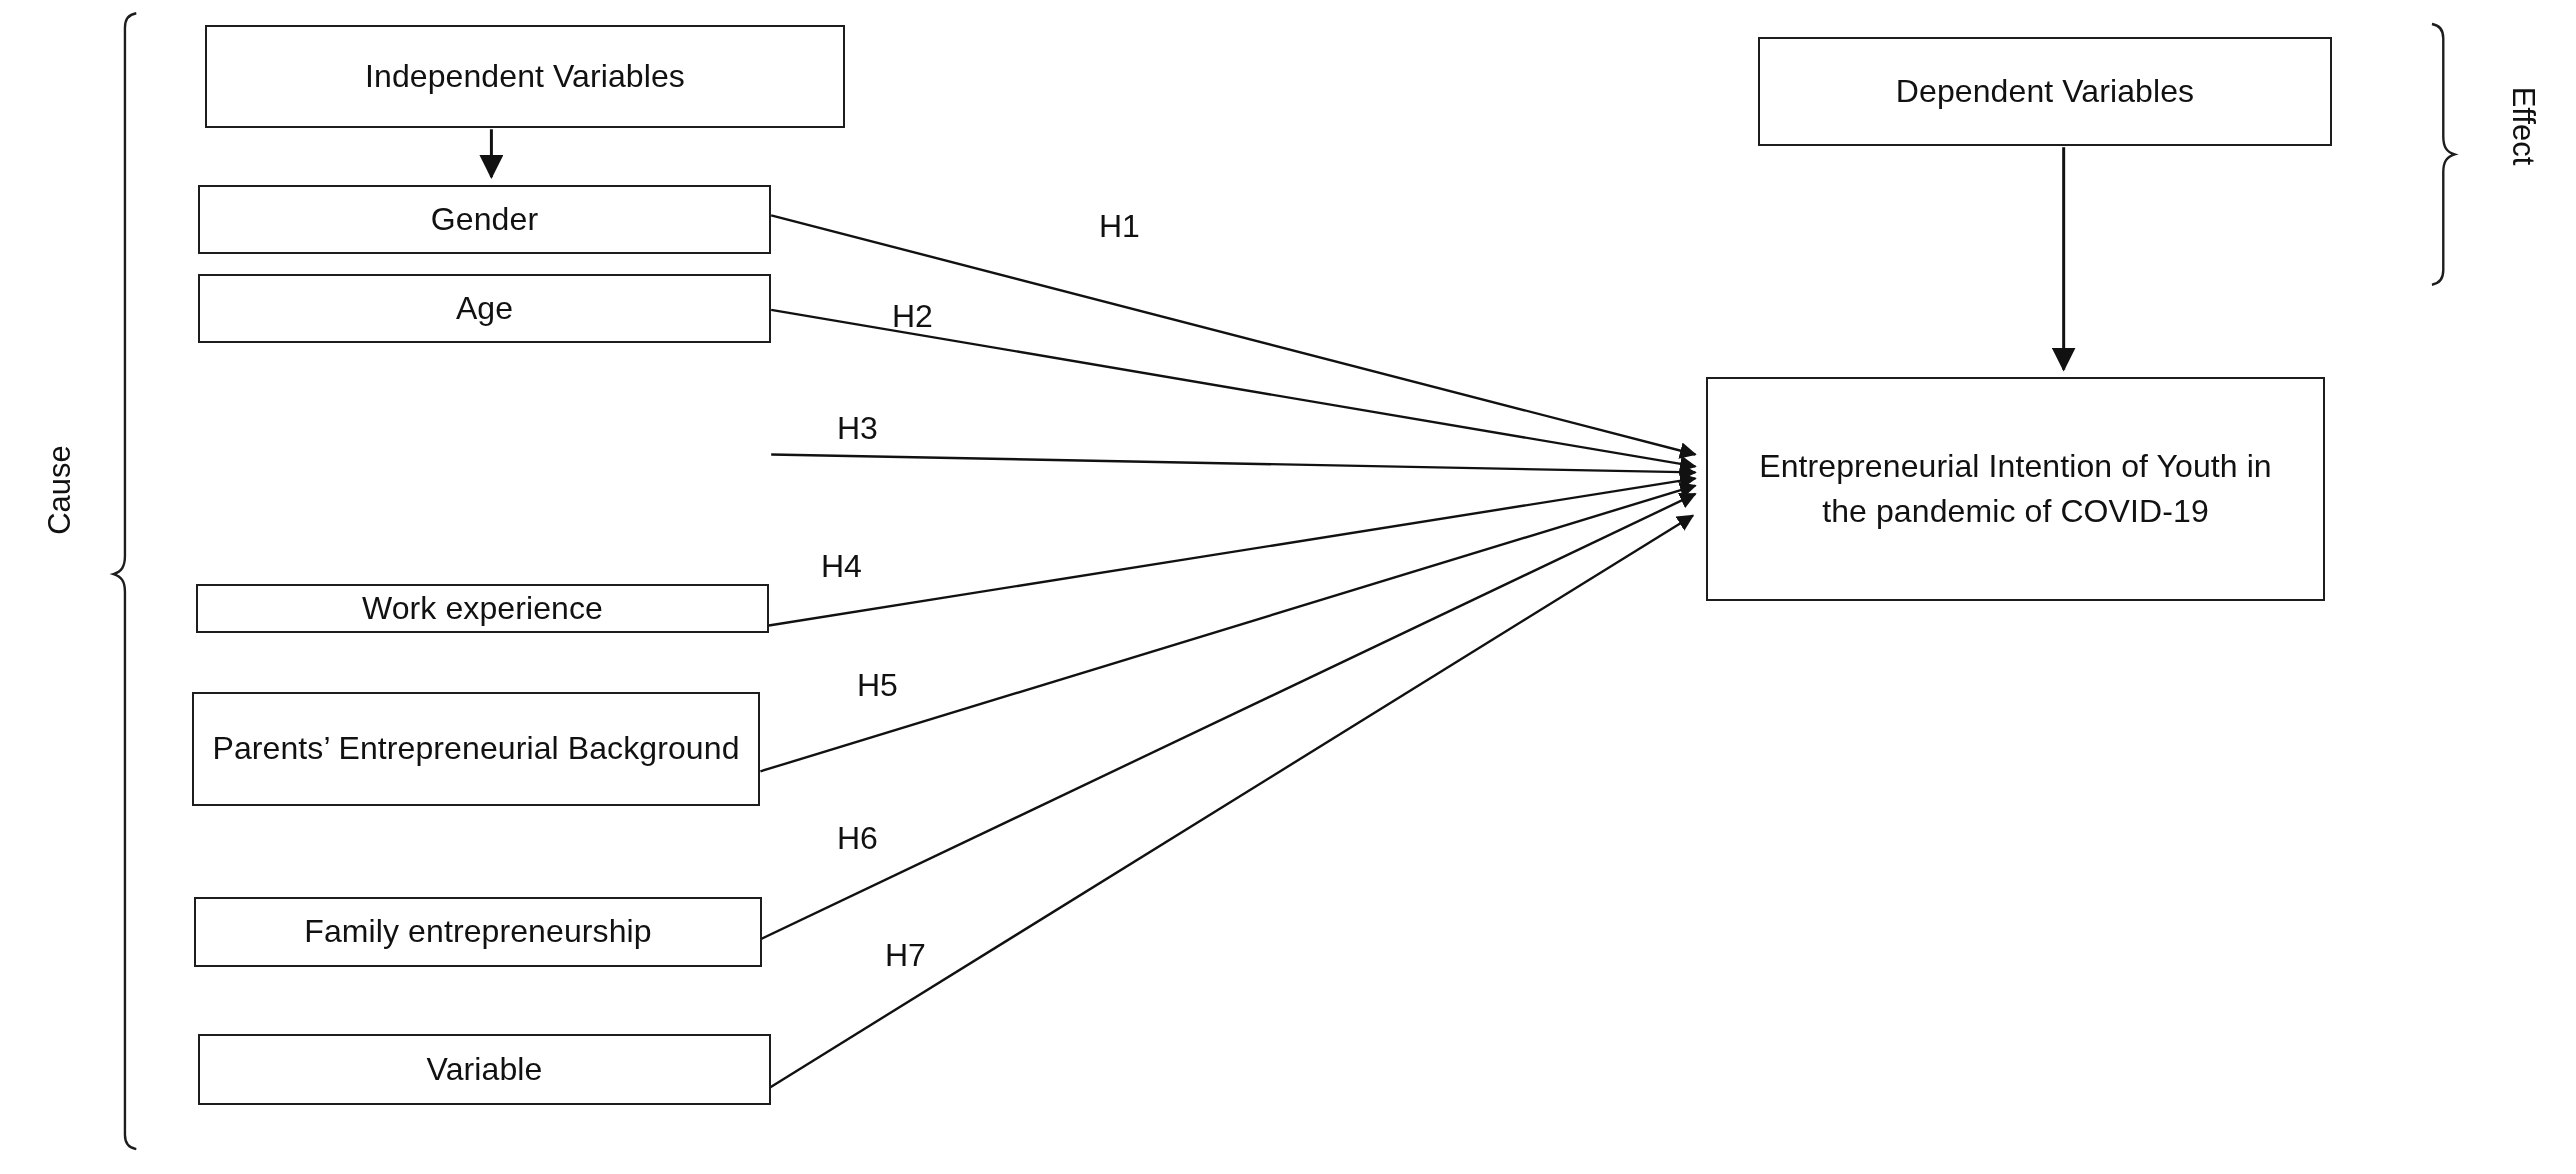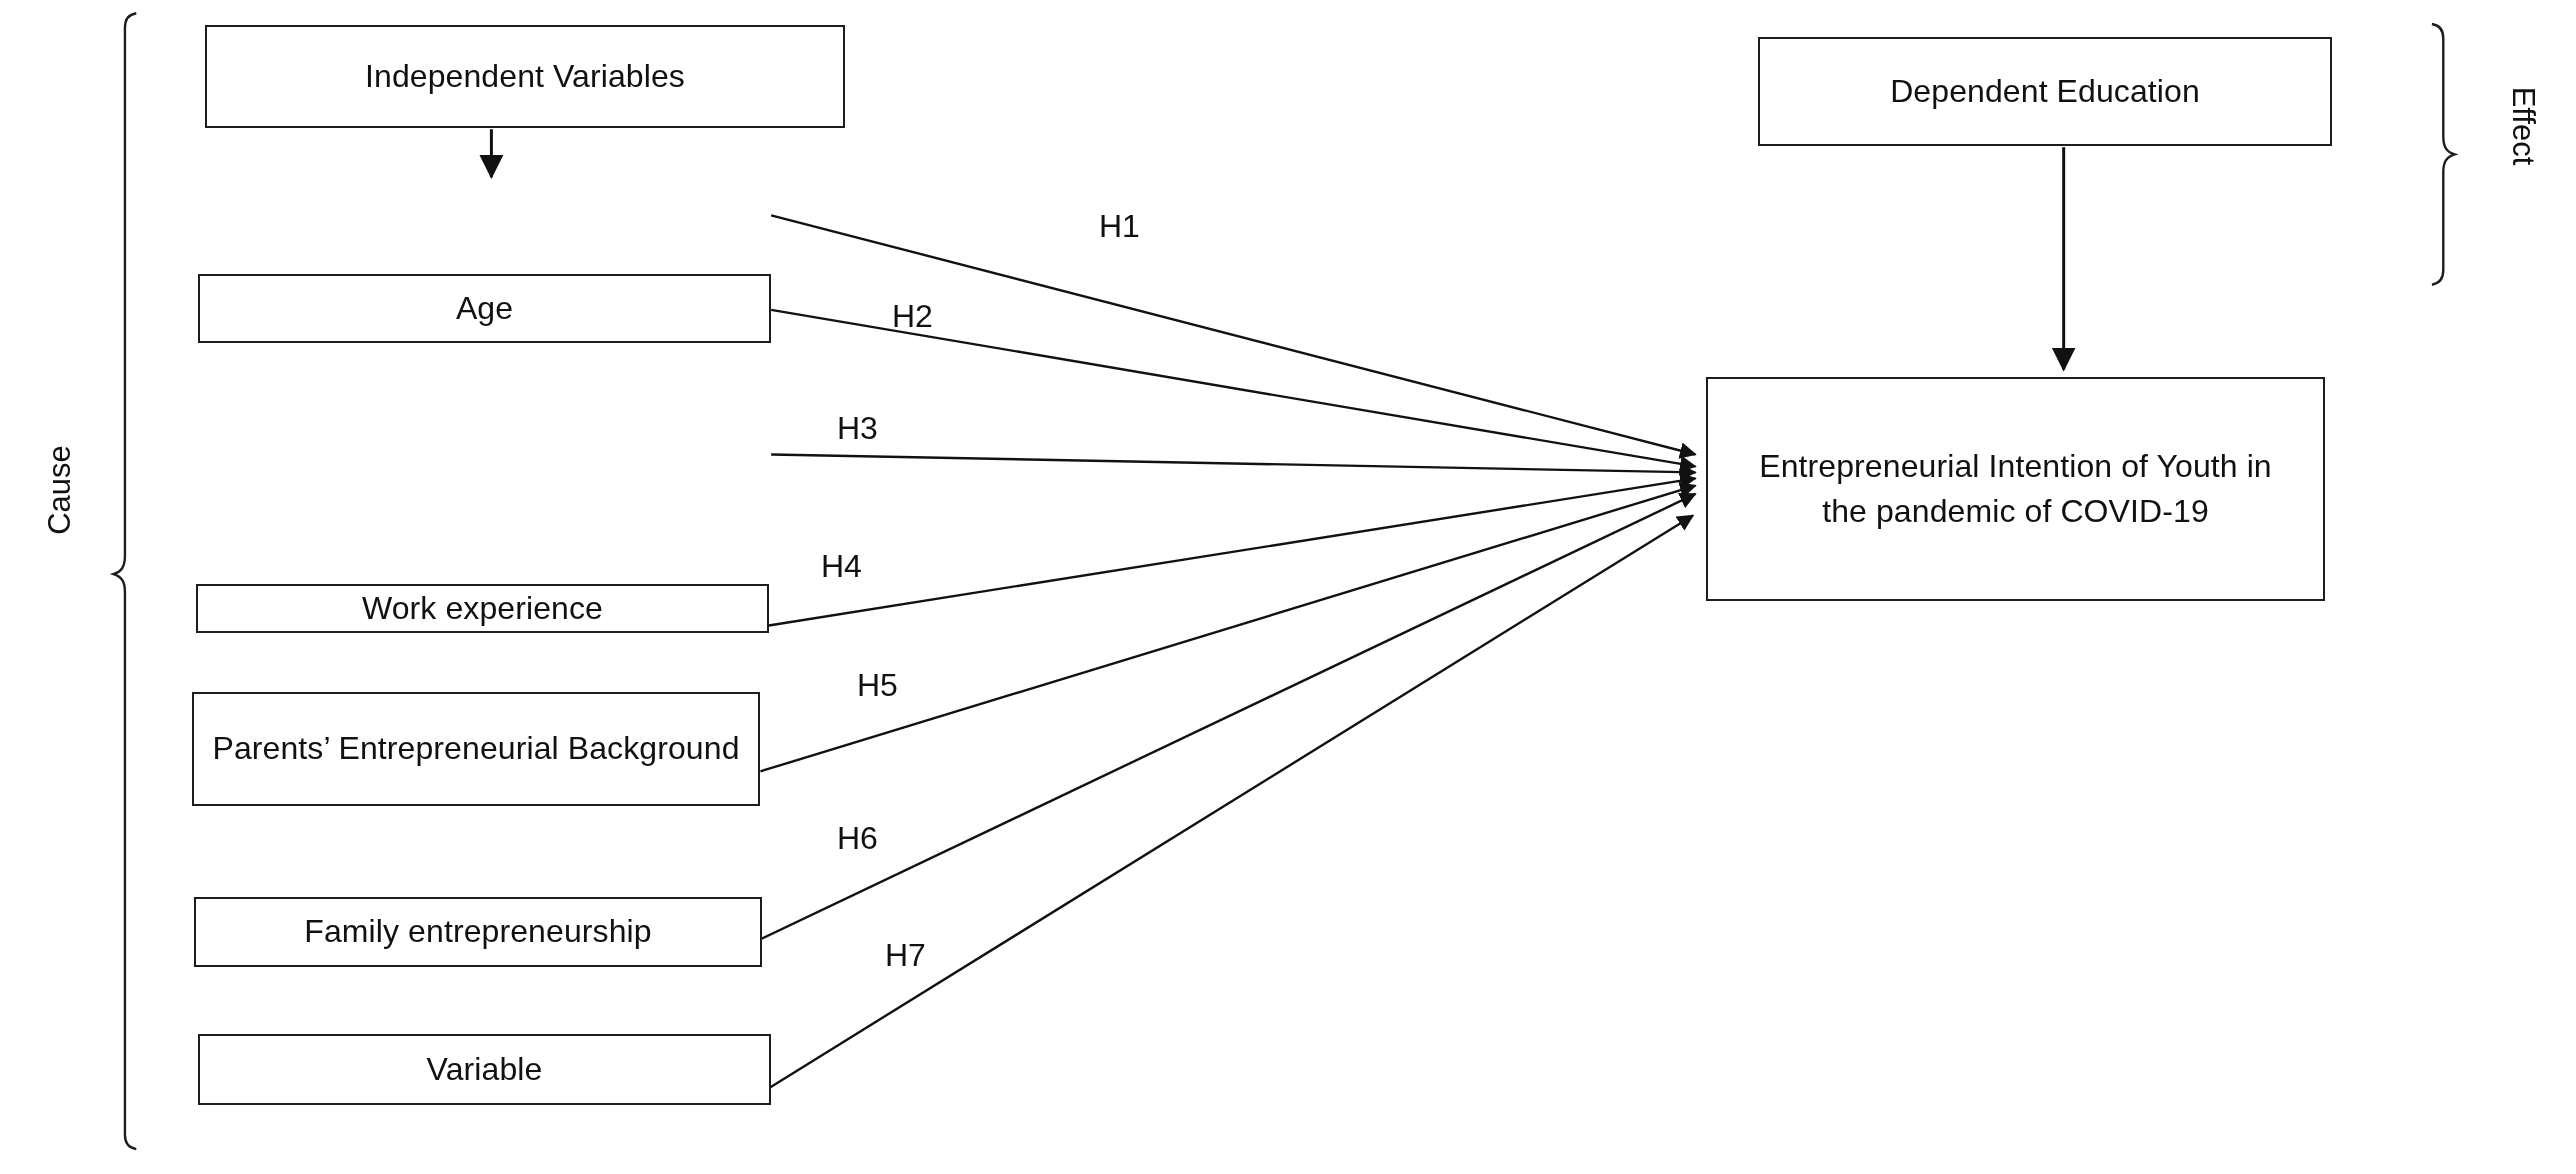--- a/index.html
+++ b/index.html
@@ -99,23 +99,26 @@
     <line x1="1274" y1="1570" x2="2836" y2="826" stroke="#111111" stroke-width="4" marker-end="url(#arrow)"></line>
 
     <line x1="1286" y1="1820" x2="2832" y2="862" stroke="#111111" stroke-width="4" marker-end="url(#arrow)"></line>
   </svg>
 
   <div class="node" style="left:205px; top:25px; width:640px; height:103px;">
     <span>Independent Variables</span>
   </div>
 
   <div class="node" style="left:1758px; top:37px; width:574px; height:109px;">
-    <span>Dependent Education</span>
+    <span>Dependent Variables</span>
   </div>
 
+  <div class="node" style="left:198px; top:185px; width:573px; height:69px;">
+    <span>Gender</span>
+  </div>
 
   <div class="node" style="left:198px; top:274px; width:573px; height:69px;">
     <span>Age</span>
   </div>
 
 
   <div class="node" style="left:196px; top:584px; width:573px; height:49px;">
     <span>Work experience</span>
   </div>
 

